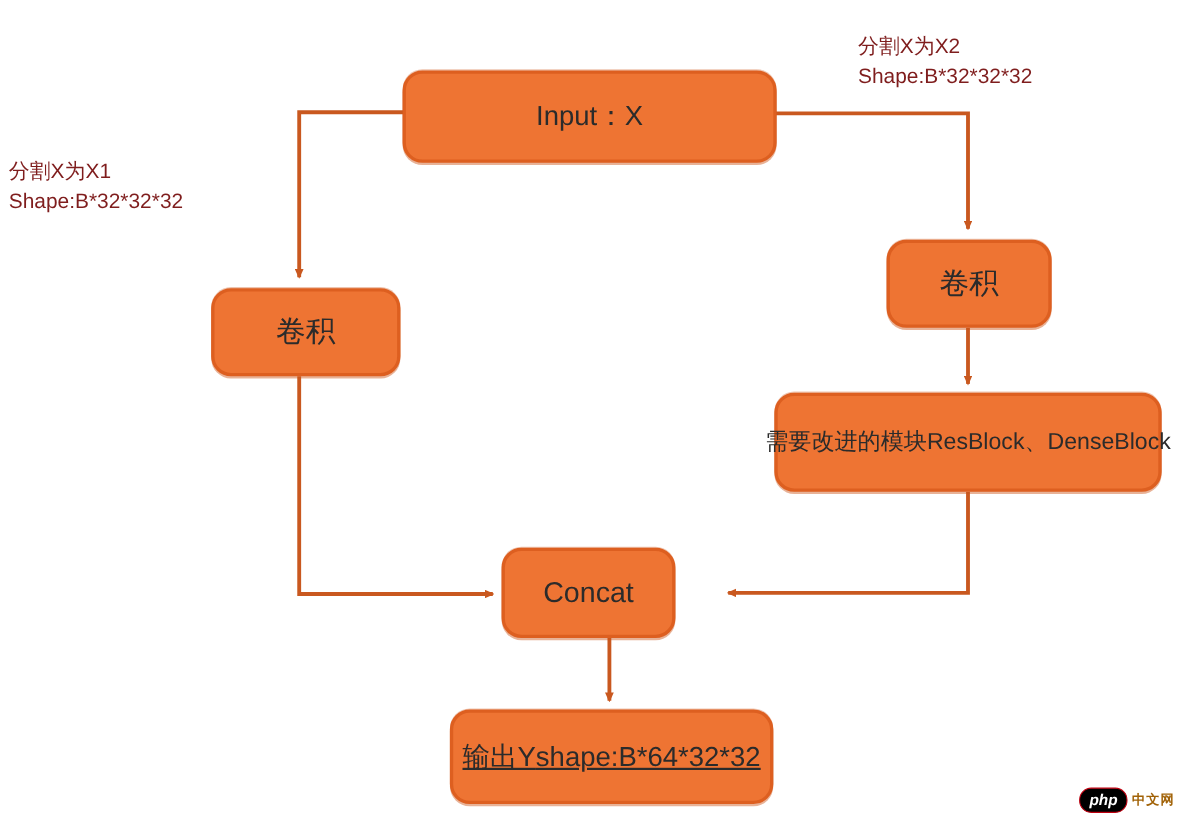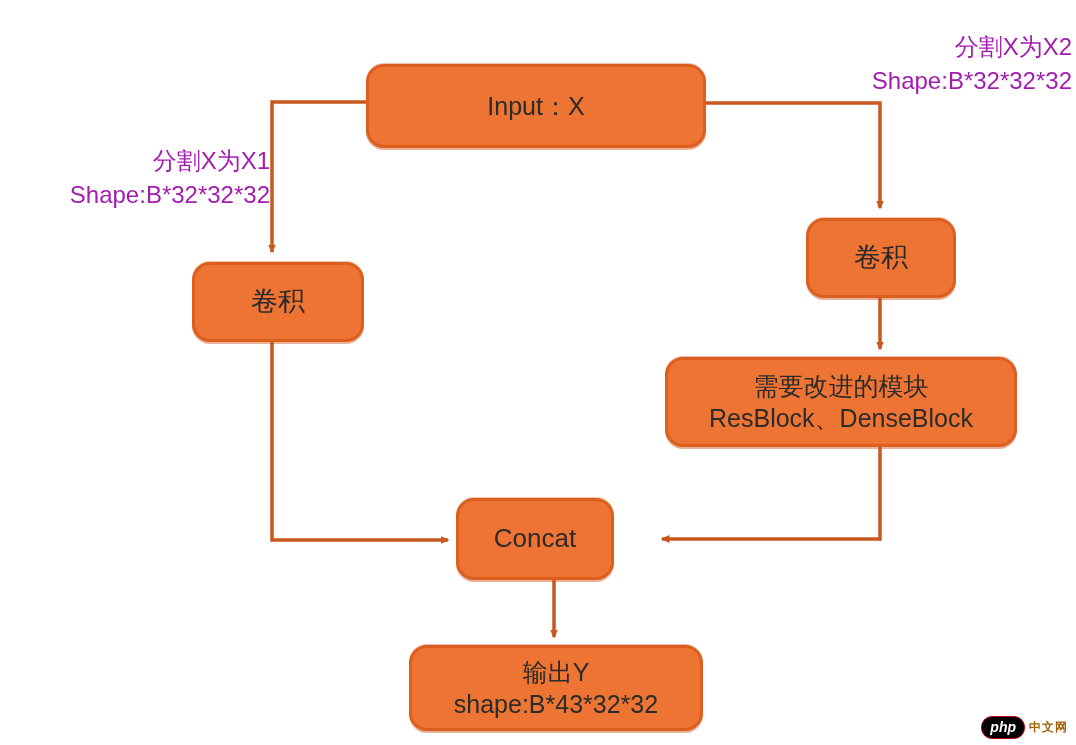--- a/index.html
+++ b/index.html
@@ -21,40 +21,39 @@
     width: 1076px; height: 745px;
     pointer-events: none;
   }
   .node {
     position: absolute;
     background: #EE7433;
     border: 3px solid #DD5F20;
     border-radius: 18px;
     box-shadow: 0 2px 0 rgba(205,85,25,0.45), 0 -1px 0 rgba(205,85,25,0.35);
     display: flex;
-    flex-direction: column;
     align-items: center;
     justify-content: center;
     color: #2B2B2B;
     text-align: center;
     box-sizing: border-box;
     line-height: 1.3;
   }
   .node .l1, .node .l2, .node .single { white-space: nowrap; }
   .node-input   { left: 366px; top: 64px;  width: 340px; height: 84px; font-size: 25px; }
   .node-conv-left  { left: 192px; top: 262px; width: 172px; height: 80px; font-size: 27px; }
   .node-conv-right { left: 806px; top: 218px; width: 150px; height: 80px; font-size: 27px; }
-  .node-module  { left: 665px; top: 357px; width: 352px; height: 90px; font-size: 25px; }
+  .node-module  { left: 704px; top: 357px; width: 352px; height: 90px; font-size: 21px; }
   .node-concat  { left: 456px; top: 498px; width: 158px; height: 82px; font-size: 26px; }
-  .node-output  { left: 409px; top: 645px; width: 294px; height: 86px; font-size: 25px; }
+  .node-output  { left: 409px; top: 645px; width: 294px; height: 86px; font-size: 25px; text-decoration: underline; }
   .annotation {
     position: absolute;
-    color: #a21caf;
-    text-align: right;
-    font-size: 24px;
+    color: #7f1d1d;
+    text-align: left;
+    font-size: 19px;
     line-height: 1.4;
   }
   .annotation-x1 { left: 8px;   top: 144px; width: 262px; }
   .annotation-x2 { left: 780px; top: 30px;  width: 292px; }
   .watermark {
     position: absolute;
     right: 8px;
     bottom: 6px;
     display: flex;
     align-items: center;
@@ -125,21 +124,21 @@
     <div class="l1">需要改进的模块</div>
     <div class="l2">ResBlock、DenseBlock</div>
   </div>
 
   <div class="node node-concat">
     <div class="single">Concat</div>
   </div>
 
   <div class="node node-output">
     <div class="l1">输出Y</div>
-    <div class="l2">shape:B*43*32*32</div>
+    <div class="l2">shape:B*64*32*32</div>
   </div>
 
   <div class="watermark">
     <span class="wm-pill">php</span>
     <span class="wm-site">中文网</span>
   </div>
 
 </div>
 
 </body></html>

